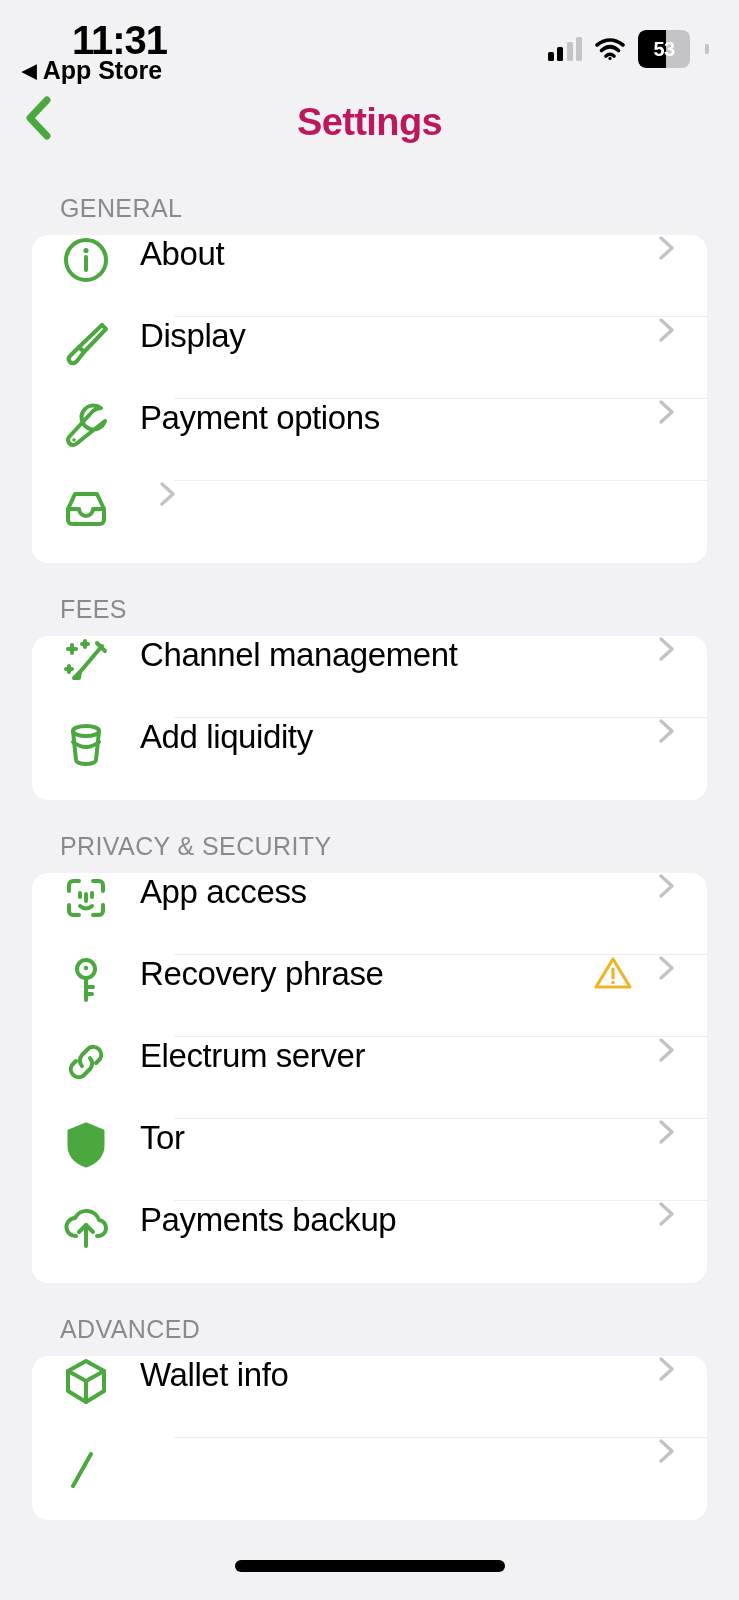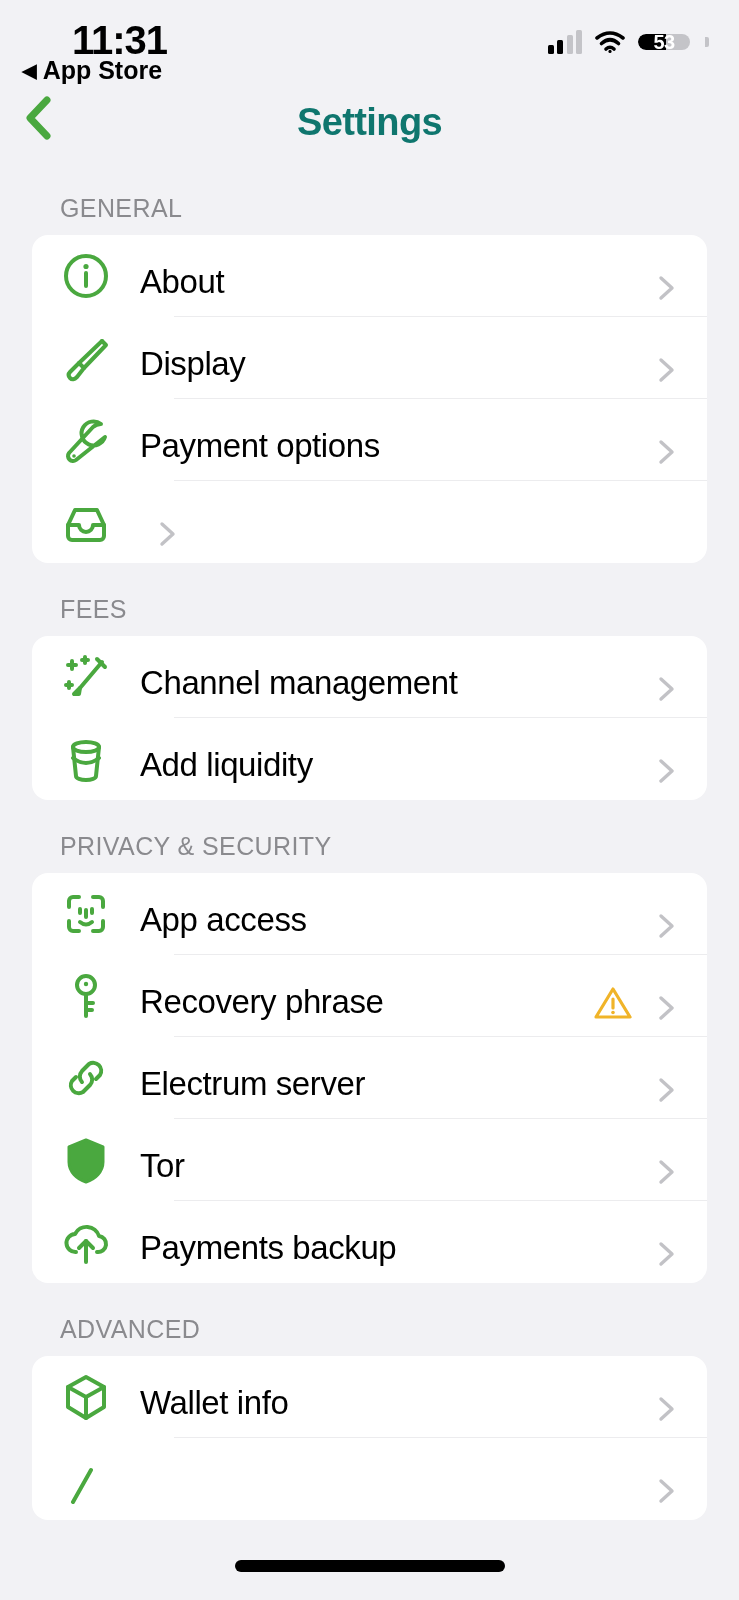--- a/index.html
+++ b/index.html
@@ -31,21 +31,21 @@
     display:flex; align-items:center; gap:13px;
   }
   .bars { display:flex; align-items:flex-end; gap:3.5px; height:24px; }
   .bars i { display:block; width:6px; border-radius:1.5px; background:#000; }
   .bars i:nth-child(1){ height:9px; }
   .bars i:nth-child(2){ height:14px; }
   .bars i:nth-child(3){ height:19px; background:#c4c4c8; }
   .bars i:nth-child(4){ height:24px; background:#c4c4c8; }
   .wifi { width:30px; height:24px; }
   .batt {
-    position:relative; width:52px; height:16px;
+    position:relative; width:52px; height:38px;
     border-radius:8px; background:#c4c4c8; overflow:hidden;
     display:flex; align-items:center;
   }
   .batt .fill {
     position:absolute; left:0; top:0; bottom:0; width:53%;
     background:#000; border-radius:8px 0 0 8px;
   }
   .batt .pct {
     position:relative; z-index:2; width:100%; text-align:center;
     font-size:20px; font-weight:bold; color:#fff;
@@ -57,34 +57,34 @@
   }
 
   
   .navbar { position:relative; height:78px; }
   .nav-back {
     position:absolute; left:10px; top:-2px;
     width:56px; height:56px; display:flex; align-items:center; justify-content:center;
   }
   .nav-title {
     text-align:center; font-size:38px; font-weight:bold;
-    color:#0f766e; letter-spacing:-0.6px; line-height:60px;
+    color:#be185d; letter-spacing:-0.6px; line-height:60px;
   }
 
   
   .section { margin-bottom:8px; }
   .sec-head {
     padding:24px 17px 12px 60px;
     font-size:25px; color:#8a8a8e; letter-spacing:0.4px;
   }
   .card {
     margin:0 32px; background:#fff; border-radius:16px; overflow:hidden;
   }
   .row {
-    position:relative; display:flex; align-items:flex-end;
+    position:relative; display:flex; align-items:flex-start;
     height:82px; padding:0 28px 16px 0;
   }
   .row-icon {
     width:108px; min-width:108px; display:flex;
     align-items:center; justify-content:center;
   }
   .row-label {
     flex:1; font-size:33px; color:#000; letter-spacing:-0.4px;
   }
   .row-sep {

